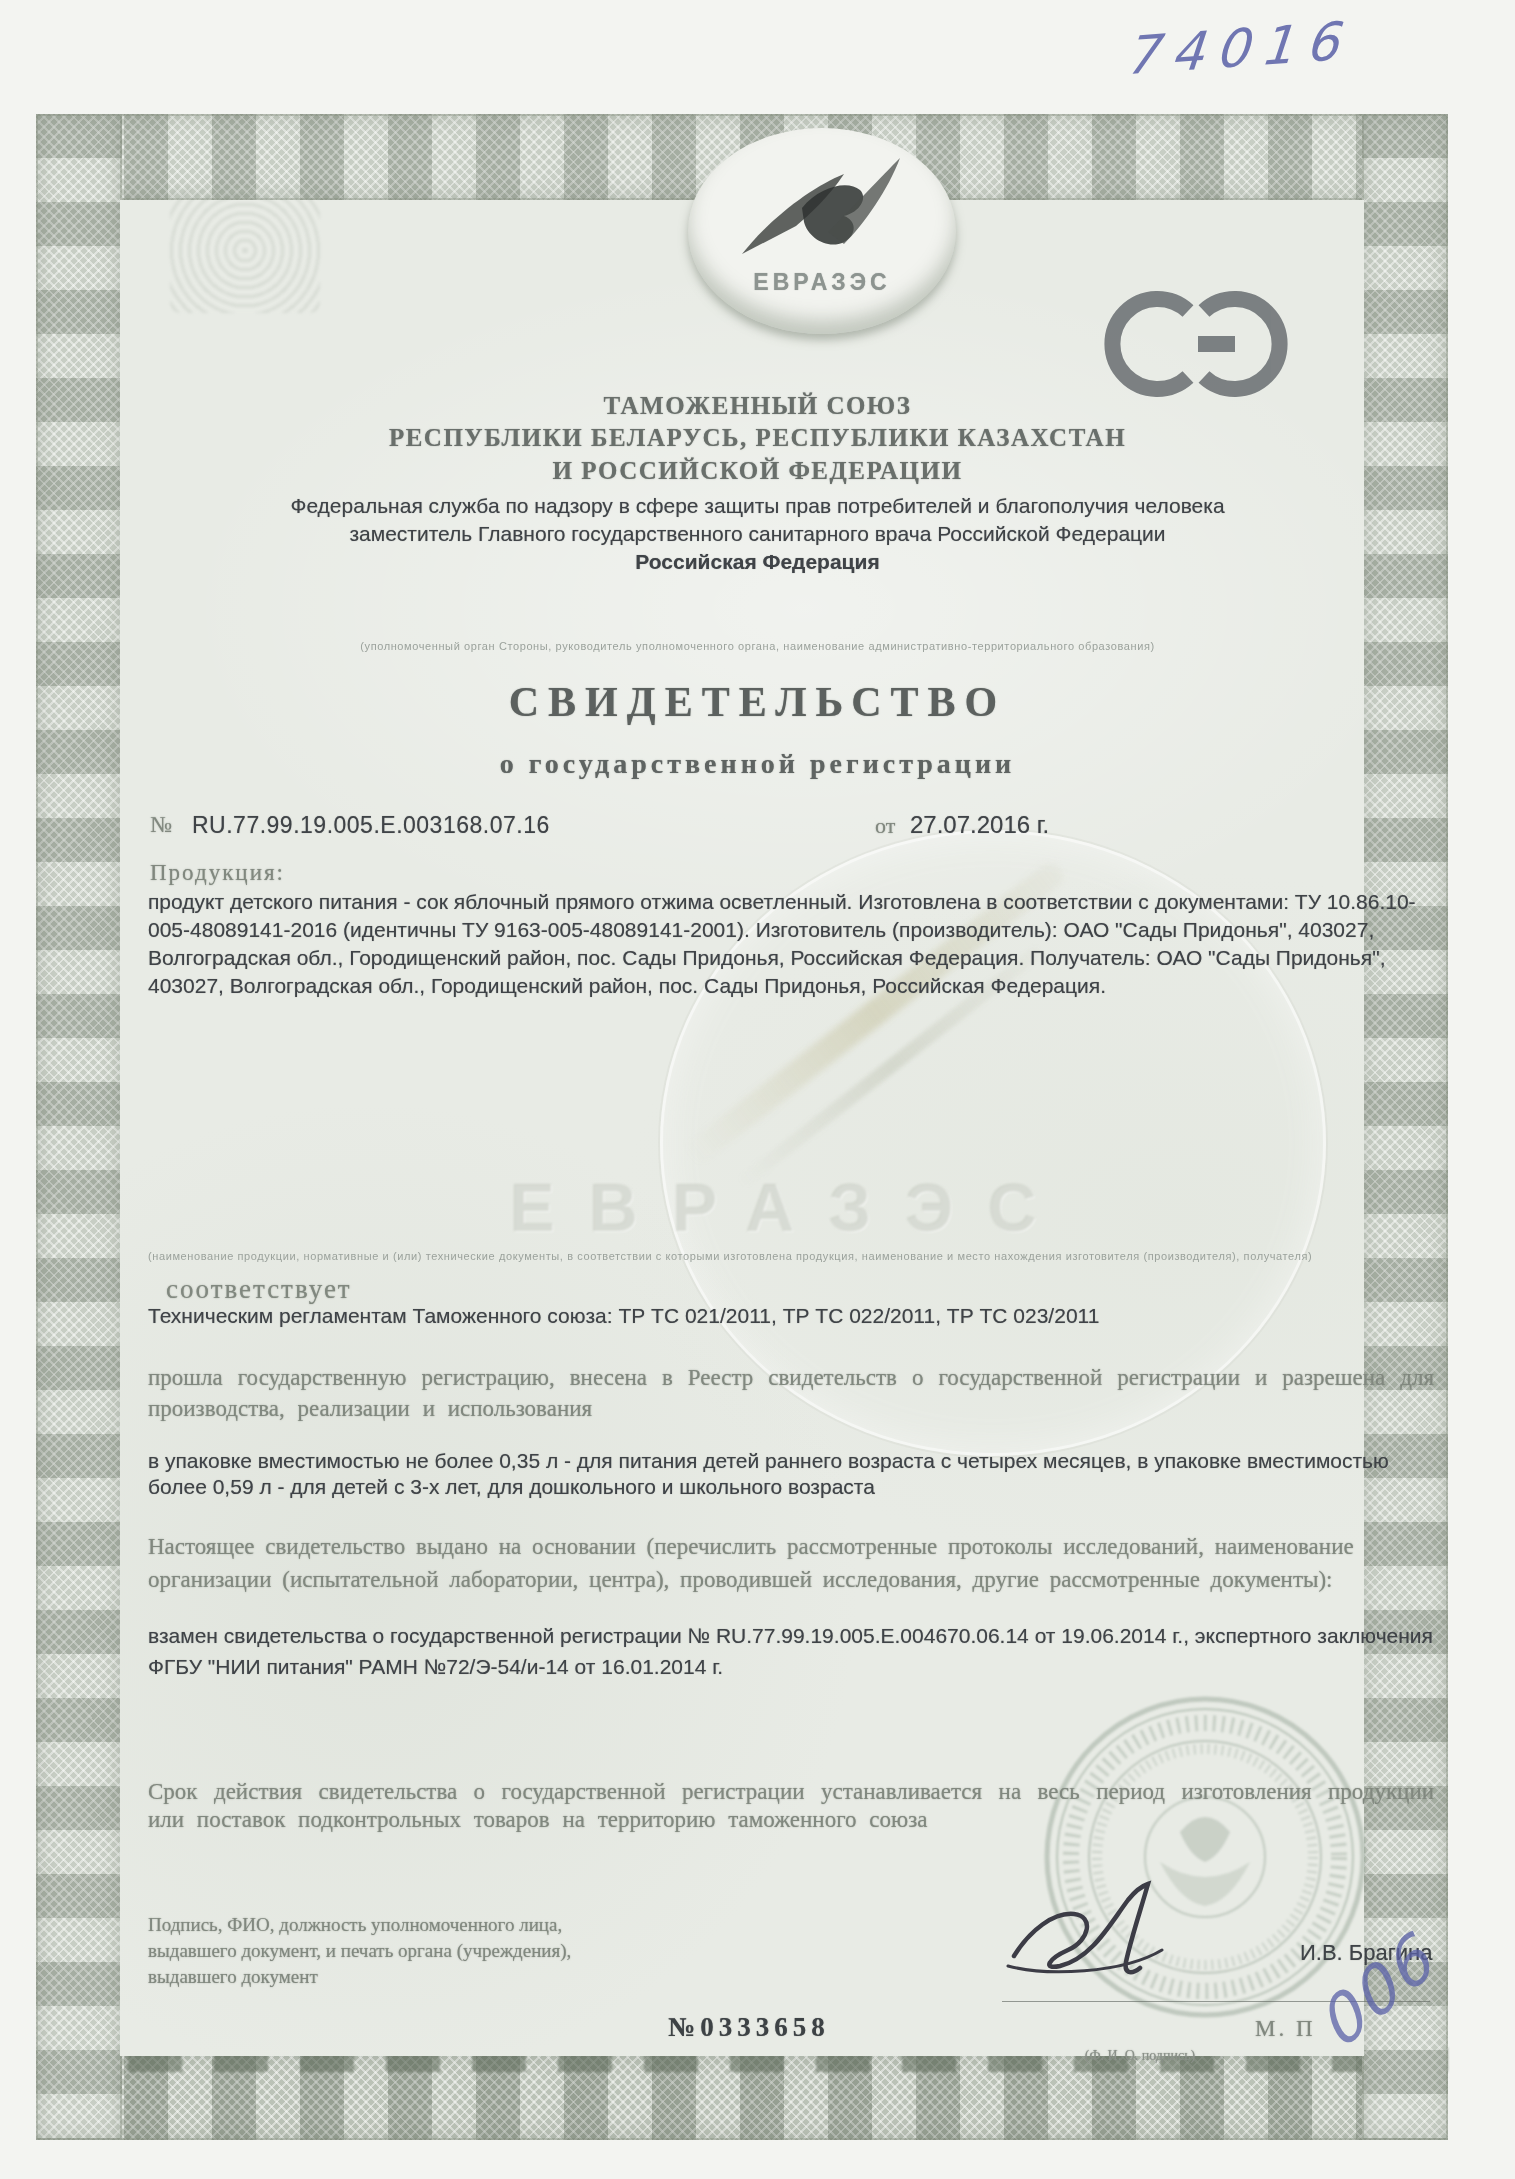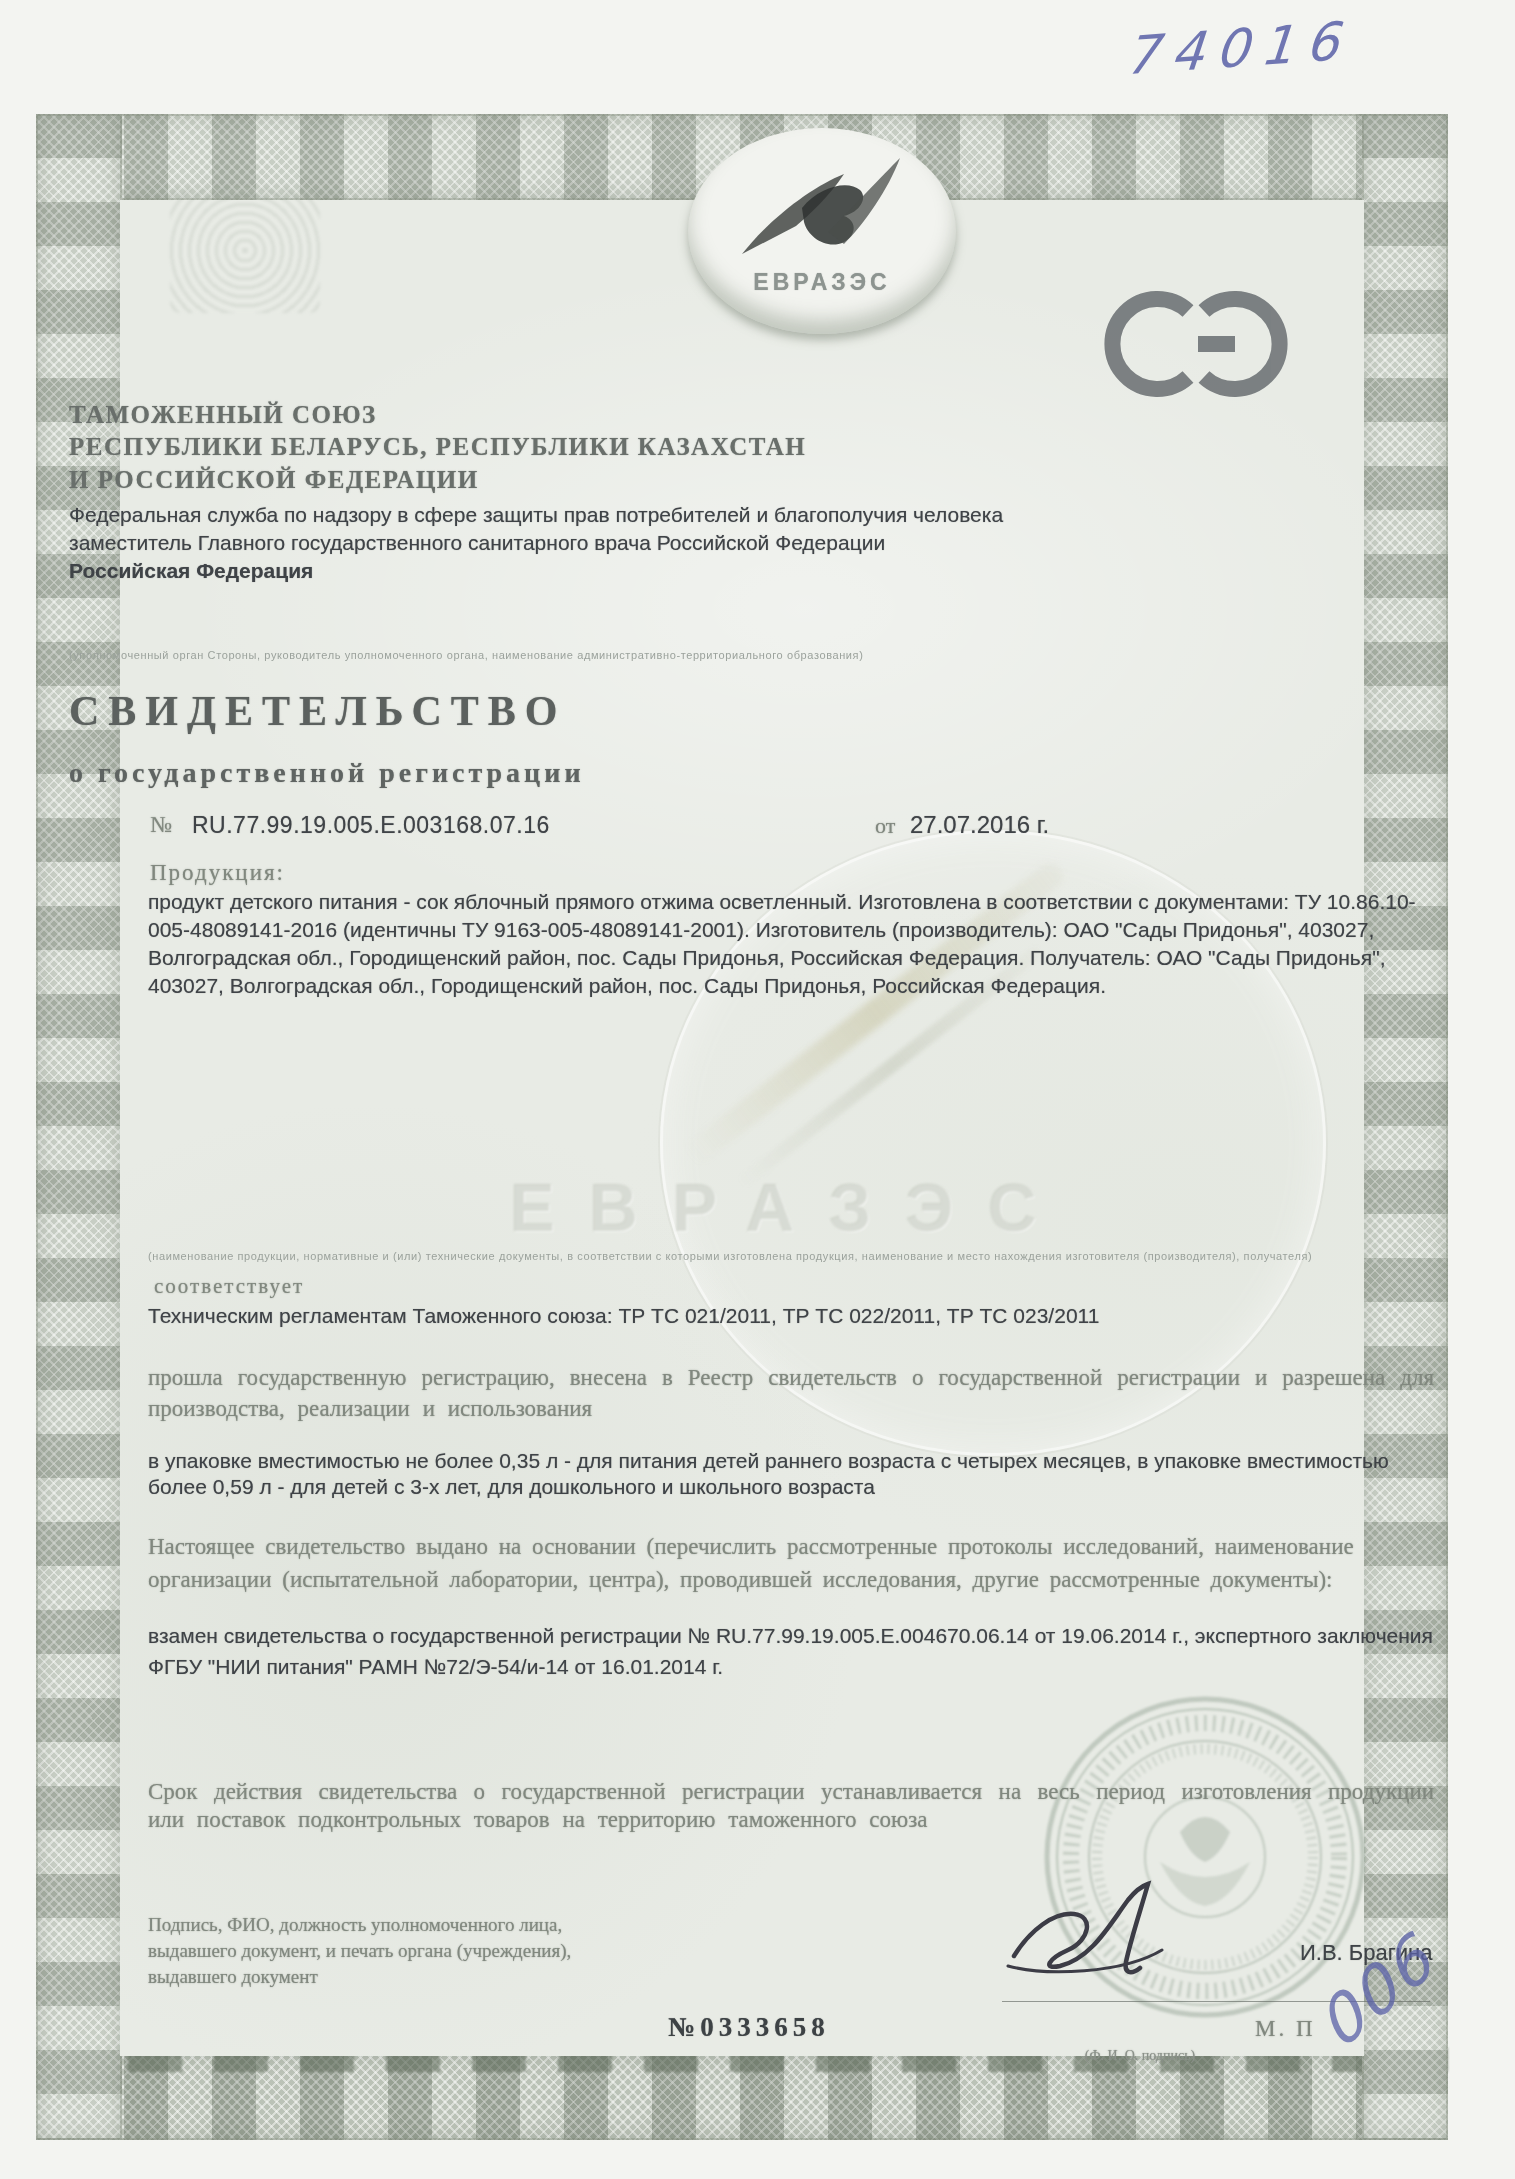--- a/index.html
+++ b/index.html
@@ -47,21 +47,21 @@
   .emblem{position:absolute;left:688px;top:128px;width:268px;height:206px;background:#f2f3ef;
      border-radius:50%;box-shadow:0 6px 10px rgba(120,130,116,.5), inset 0 -14px 18px rgba(140,150,136,.45);
      display:flex;flex-direction:column;align-items:center;justify-content:flex-end;}
   .emblem-label{font-weight:bold;font-size:23px;letter-spacing:4px;color:#8d9490;margin-bottom:38px;
      text-shadow:0 0 1px rgba(141,148,144,.8);}
   .emblem-swoosh{position:absolute;left:44px;top:18px;}
   .se-mark{position:absolute;left:1092px;top:284px;}
   
   .typed{color:#3f4347;text-shadow:0 0 1px rgba(63,67,71,.5);}
   .form{font-family:"Liberation Serif",serif;color:#81887f;text-shadow:0 0 1.4px rgba(129,136,127,.85);}
-  .ctr{left:60px;right:60px;position:absolute;margin:9px;}
+  .ctr{left:60px;right:60px;text-align:center;position:absolute;margin:0;}
   .abs{position:absolute;margin:0;}
   .hdr-serif{font-family:"Liberation Serif",serif;font-weight:bold;color:#696f6b;letter-spacing:1.5px;
      text-shadow:0 0 1.2px rgba(105,111,107,.7);}
   .caption{font-size:11px;color:#9ba29c;letter-spacing:.6px;white-space:nowrap;overflow:hidden;
      filter:blur(.4px);}
   .just{text-align:justify;text-align-last:justify;word-spacing:7px;}
   
   .wm-ring{position:absolute;left:660px;top:830px;width:660px;height:620px;border-radius:50%;
      border:3px solid rgba(255,255,255,.75);box-shadow:0 0 0 2px rgba(205,210,200,.35), inset 0 0 40px rgba(255,255,255,.5);
      opacity:.8;}
@@ -136,21 +136,21 @@
 
   <span class="abs form" style="left:150px;top:812px;font-size:23px;">№</span>
   <span class="abs typed" style="left:192px;top:812px;font-size:23px;letter-spacing:.5px;">RU.77.99.19.005.Е.003168.07.16</span>
   <span class="abs form" style="left:875px;top:813px;font-size:22px;">от</span>
   <span class="abs typed" style="left:910px;top:811px;font-size:24px;">27.07.2016 г.</span>
 
   <div class="abs form" style="left:150px;top:860px;font-size:23px;letter-spacing:2px;">Продукция:</div>
   <p class="abs typed" style="left:148px;top:888px;width:1284px;font-size:21px;line-height:28px;">продукт детского питания - сок яблочный прямого отжима осветленный. Изготовлена в соответствии с документами: ТУ 10.86.10-005-48089141-2016 (идентичны ТУ 9163-005-48089141-2001). Изготовитель (производитель): ОАО "Сады Придонья", 403027, Волгоградская обл., Городищенский район, пос. Сады Придонья, Российская Федерация.  Получатель: ОАО "Сады Придонья", 403027, Волгоградская обл., Городищенский район, пос. Сады Придонья, Российская Федерация.</p>
 
   <p class="abs caption" style="left:148px;top:1250px;width:1284px;">(наименование продукции, нормативные и (или) технические документы, в соответствии с которыми изготовлена продукция, наименование и место нахождения изготовителя (производителя), получателя)</p>
-  <div class="abs form" style="left:154px;top:1274px;font-size:21px;letter-spacing:2px;">соответствует</div>
+  <div class="abs form" style="left:166px;top:1274px;font-size:27px;letter-spacing:2px;">соответствует</div>
   <p class="abs typed" style="left:148px;top:1304px;width:1284px;font-size:21px;">Техническим регламентам Таможенного союза: ТР ТС 021/2011, ТР ТС 022/2011, ТР ТС 023/2011</p>
 
   <p class="abs form just" style="left:148px;top:1362px;width:1286px;font-size:23px;line-height:31px;text-align-last:left;">прошла государственную регистрацию, внесена в Реестр свидетельств о государственной регистрации и разрешена для производства, реализации и использования</p>
 
   <p class="abs typed" style="left:148px;top:1448px;width:1284px;font-size:21px;line-height:26px;">в упаковке вместимостью не более 0,35 л - для питания детей раннего возраста с четырех месяцев, в упаковке вместимостью более 0,59 л - для детей с 3-х лет, для дошкольного и школьного возраста</p>
 
   <p class="abs form" style="left:148px;top:1530px;width:1286px;font-size:23px;line-height:33px;word-spacing:5px;">Настоящее свидетельство выдано на основании (перечислить рассмотренные протоколы исследований, наименование организации (испытательной лаборатории, центра), проводившей исследования, другие рассмотренные документы):</p>
   <p class="abs typed" style="left:148px;top:1620px;width:1290px;font-size:21px;line-height:31px;">взамен свидетельства о государственной регистрации № RU.77.99.19.005.Е.004670.06.14 от 19.06.2014 г., экспертного заключения ФГБУ "НИИ питания" РАМН №72/Э-54/и-14 от 16.01.2014 г.</p>
 
   <svg class="stamp" width="330" height="330" viewBox="0 0 330 330">

